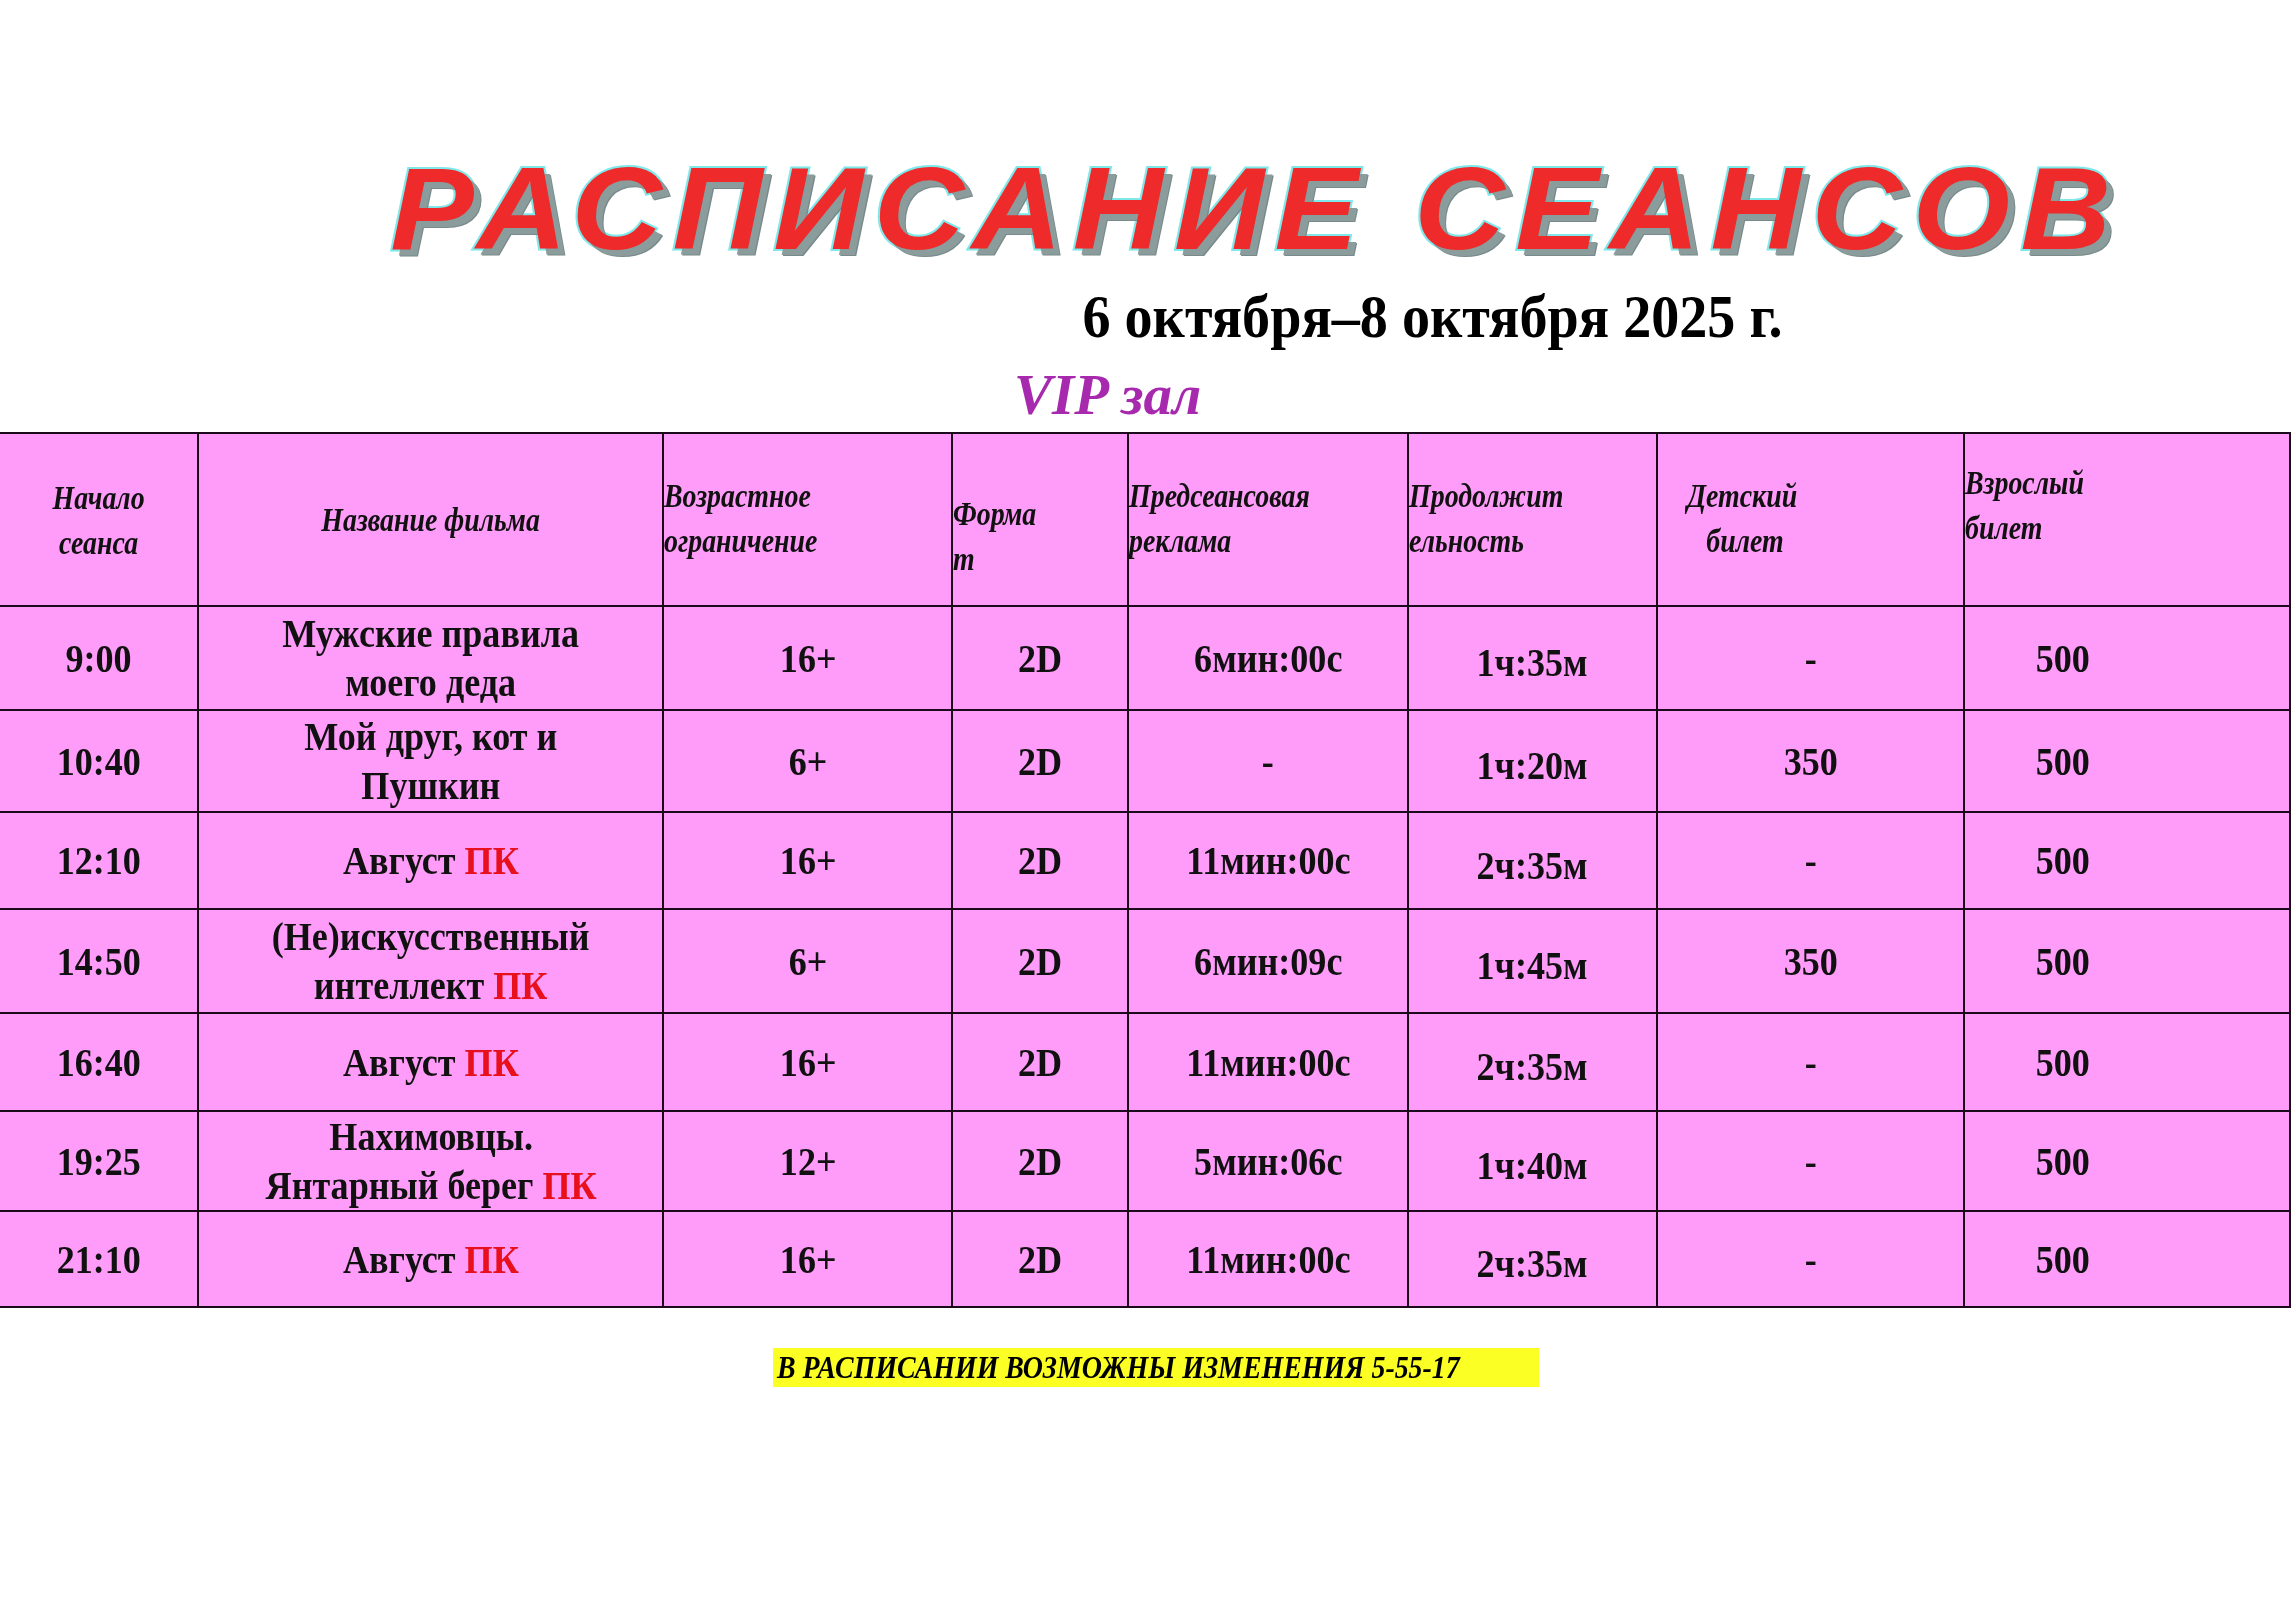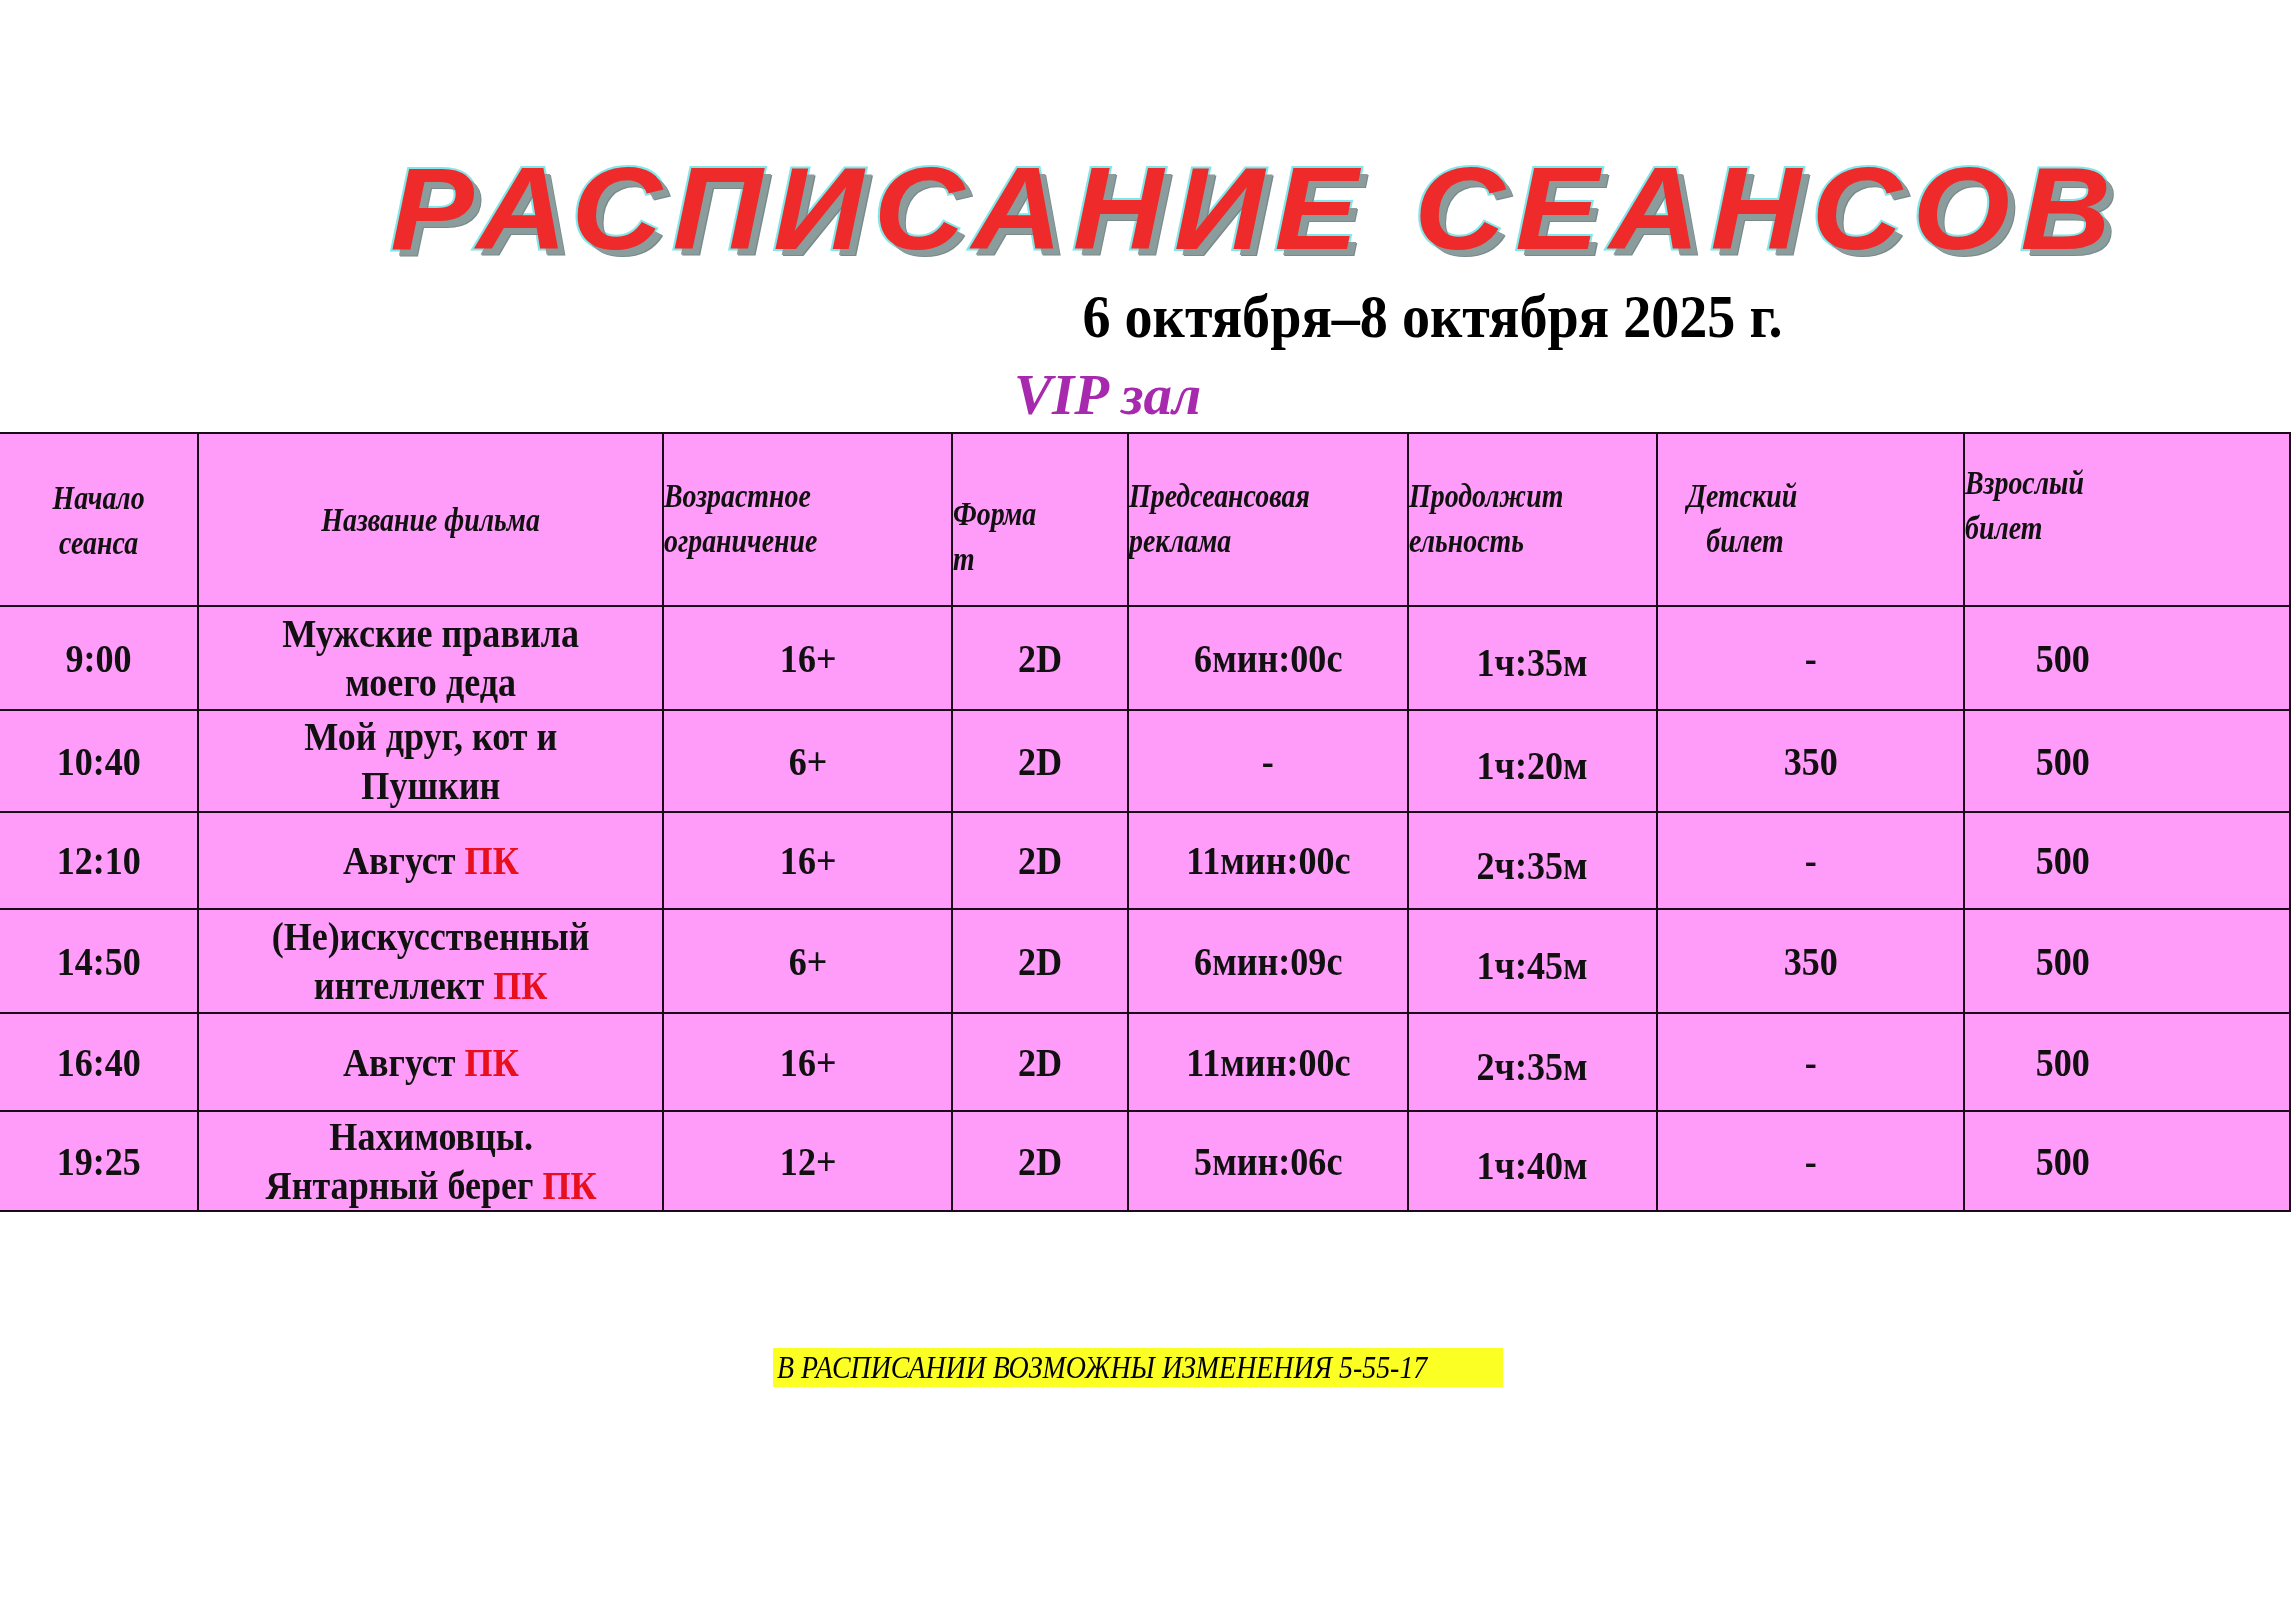--- a/index.html
+++ b/index.html
@@ -43,21 +43,21 @@
   th.h.c span { transform-origin: center center; }
   td.v {
     font-weight: 700; font-size: 41px; line-height: 49px; text-align: center;
   }
   td.v span.t { display:inline-block; transform: scaleX(0.88); transform-origin:center; white-space: nowrap; }
   td.top { vertical-align: top; padding-top: 3.9px; }
   .pk { color: #e8101c; }
   .film { line-height: 49px; }
   .footer {
     position: absolute; left: 773px; top: 1348px; height: 39px; padding: 0 3.9px;
-    background: #fbff24; font-style: italic; font-weight: 400; font-size: 31px; line-height: 39px; color: #000;
+    background: #fbff24; font-style: italic; font-weight: 700; font-size: 31px; line-height: 39px; color: #000;
     white-space: nowrap;
   }
   .footer span { display:inline-block; transform: scaleX(0.9); transform-origin: left center; }
 </style>
 </head>
 <body>
 
 <div class="title">РАСПИСАНИЕ СЕАНСОВ</div>
 <div class="dates"><span>6 октября–8 октября 2025 г.</span></div>
 <div class="hall">VIP зал</div>
@@ -162,17 +162,27 @@
       <tr style="height: 84px; margin-top: 12px;">
         <td class="v"><span class="t">19:25</span></td>
         <td class="v"><span class="t film" style="display:inline-block"><span>Нахимовцы.</span><br><span>Янтарный берег </span><span class="pk">ПК</span></span></td>
         <td class="v"><span class="t">12+</span></td>
         <td class="v"><span class="t">2D</span></td>
         <td class="v top"><span class="t">5мин:06с</span></td>
         <td class="v" style="padding-top:9.8px"><span class="t">1ч:40м</span></td>
         <td class="v"><span class="t">-</span></td>
         <td class="v" style="text-align:left;padding-left:67px"><span class="t">500</span></td>
       </tr>
+      <tr style="height: 96px;">
+        <td class="v"><span class="t">21:10</span></td>
+        <td class="v"><span class="t film" style="display:inline-block"><span>Август </span><span class="pk">ПК</span></span></td>
+        <td class="v"><span class="t">16+</span></td>
+        <td class="v"><span class="t">2D</span></td>
+        <td class="v top"><span class="t">11мин:00с</span></td>
+        <td class="v" style="padding-top:9.8px"><span class="t">2ч:35м</span></td>
+        <td class="v"><span class="t">-</span></td>
+        <td class="v" style="text-align:left;padding-left:67px"><span class="t">500</span></td>
+      </tr>
     </tbody>
 </table>
 
 <div class="footer"><span>В РАСПИСАНИИ ВОЗМОЖНЫ ИЗМЕНЕНИЯ 5-55-17</span></div>
 
 
 </body></html>

